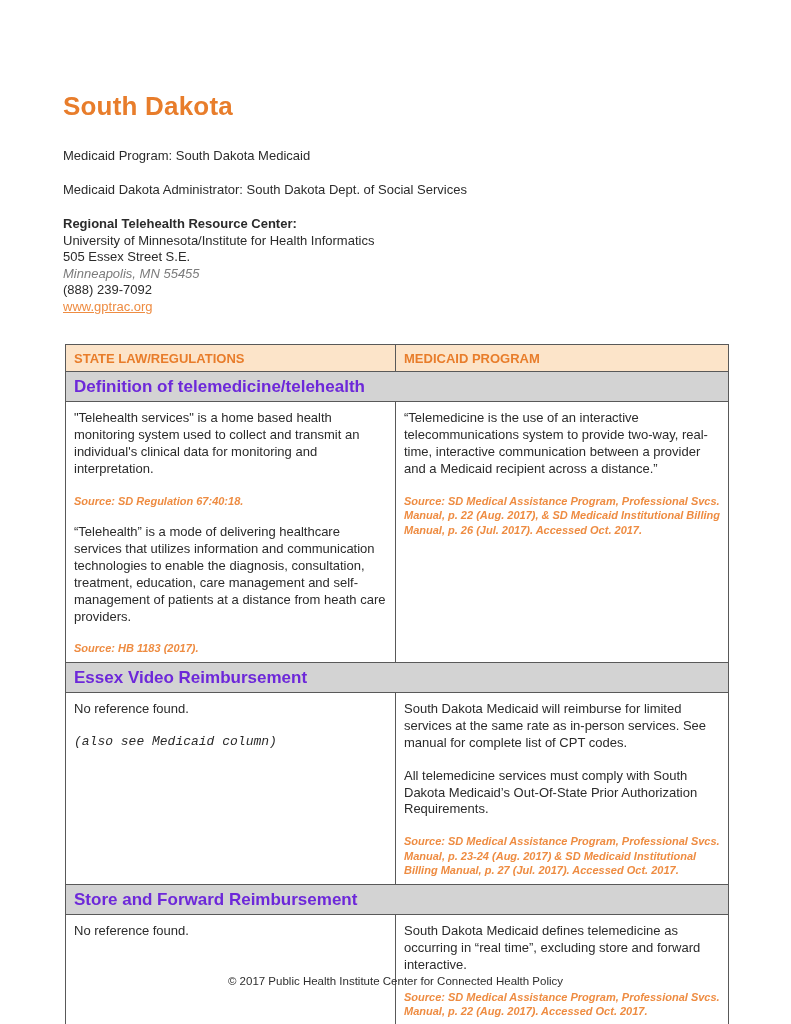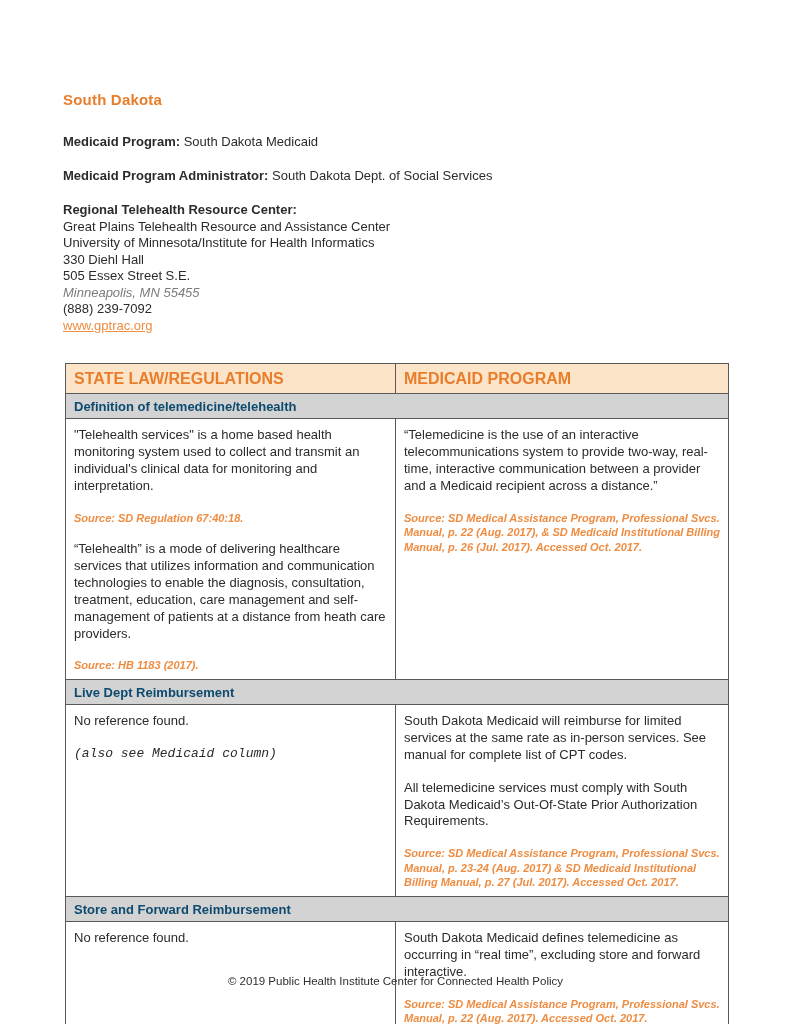--- a/index.html
+++ b/index.html
@@ -19,27 +19,27 @@
     background: #ffffff;
     font-family: "Liberation Sans", sans-serif;
     color: var(--text);
     position: relative;
     overflow: hidden;
   }
   .content { padding: 91px 63px 0 63px; }
 
   .page-title {
     color: var(--accent);
-    font-size: 15px;
+    font-size: 26px;
     font-weight: bold;
     margin: 0 0 26px 0;
     letter-spacing: 0.2px;
   }
   .info-line { font-size: 13px; margin: 0 0 19px 0; }
-  .info-line .lbl { font-weight: bold; text-align: right; }
+  .info-line .lbl { font-weight: normal; text-align: right; }
   .info-line .val { font-weight: normal; }
 
   .contact-block { font-size: 13px; line-height: 16.5px; margin: 0 0 4px 0; }
   .contact-block .lbl { font-weight: bold; }
   .contact-line { }
   .contact-line.muted { color: var(--muted); font-style: italic; }
   .weblink {
     color: var(--source-orange);
     text-decoration: underline;
     cursor: pointer;
@@ -54,29 +54,29 @@
   .policy-table col.c1 { width: 330px; }
   .policy-table col.c2 { width: 333px; }
   .policy-table th, .policy-table td {
     border: 1px solid var(--border);
     vertical-align: top;
     text-align: left;
   }
   .policy-table th {
     background: var(--header-bg);
     color: var(--accent);
-    font-size: 16px;
+    font-size: 13px;
     font-weight: bold;
     padding: 6px 8px 5px 8px;
     height: 27px;
   }
   .policy-table td.section {
     background: var(--section-bg);
-    color: #0c4a6e;
-    font-size: 13px;
+    color: #6d28d9;
+    font-size: 17px;
     font-weight: bold;
     padding: 5px 8px 4px 8px;
     height: 24px;
   }
   .policy-table td.cell {
     font-size: 13px;
     line-height: 1.3;
     padding: 8px 8px 6px 8px;
   }
   .cell p { margin: 0 0 16px 0; }
@@ -110,30 +110,28 @@
 
   <h1 class="page-title">South Dakota</h1>
 
   <p class="info-line">
     <span class="lbl">Medicaid Program:</span>
     <span> </span>
     <span class="val">South Dakota Medicaid</span>
   </p>
 
   <p class="info-line">
-    <span class="lbl">Medicaid Program Administrator:</span>
+    <span class="lbl">Medicaid Dakota Administrator:</span>
     <span> </span>
     <span class="val">South Dakota Dept. of Social Services</span>
   </p>
 
   <div class="contact-block">
     <div class="contact-line lbl">Regional Telehealth Resource Center:</div>
-    <div class="contact-line">Great Plains Telehealth Resource and Assistance Center</div>
     <div class="contact-line">University of Minnesota/Institute for Health Informatics</div>
-    <div class="contact-line">330 Diehl Hall</div>
     <div class="contact-line">505 Essex Street S.E.</div>
     <div class="contact-line muted">Minneapolis, MN 55455</div>
     <div class="contact-line">(888) 239-7092</div>
     <div class="contact-line"><a class="weblink">www.gptrac.org</a></div>
   </div>
 
   <table class="policy-table">
     <colgroup>
         <col class="c1">
         <col class="c2">
@@ -155,21 +153,21 @@
         <p>“Telehealth” is a mode of delivering healthcare services that utilizes information and communication technologies to enable the diagnosis, consultation, treatment, education, care management and self-management of patients at a distance from heath care providers.</p>
         <p class="source">Source: HB 1183 (2017).</p>
       </td>
       <td class="cell">
         <p>“Telemedicine is the use of an interactive telecommunications system to provide two-way, real-time, interactive communication between a provider and a Medicaid recipient across a distance.”</p>
         <p class="source">Source: SD Medical Assistance Program, Professional Svcs. Manual, p. 22 (Aug. 2017), &amp; SD Medicaid Institutional Billing Manual, p. 26 (Jul. 2017). Accessed Oct. 2017.</p>
       </td>
     </tr>
 
     <tr>
-      <td class="section" colspan="2">Live Dept Reimbursement</td>
+      <td class="section" colspan="2">Essex Video Reimbursement</td>
     </tr>
     <tr class="row-live">
       <td class="cell">
         <p>No reference found.</p>
         <p class="italic">(also see Medicaid column)</p>
       </td>
       <td class="cell">
         <p>South Dakota Medicaid will reimburse for limited services at the same rate as in-person services.  See manual for complete list of CPT codes.</p>
         <p>All telemedicine services must comply with South Dakota Medicaid’s Out-Of-State Prior Authorization Requirements.</p>
         <p class="source">Source: SD Medical Assistance Program, Professional Svcs. Manual, p. 23-24 (Aug. 2017) &amp; SD Medicaid Institutional Billing Manual, p. 27 (Jul. 2017). Accessed Oct. 2017.</p>
@@ -187,13 +185,13 @@
         <p>South Dakota Medicaid defines telemedicine as occurring in “real time”, excluding store and forward interactive.</p>
         <p class="source">Source: SD Medical Assistance Program, Professional Svcs. Manual, p. 22 (Aug. 2017). Accessed Oct. 2017.</p>
       </td>
     </tr>
 
   </tbody>
     </table>
 
 </div>
 
-<div class="page-footer">© 2019 Public Health Institute Center for Connected Health Policy</div>
+<div class="page-footer">© 2017 Public Health Institute Center for Connected Health Policy</div>
 
 </body></html>

